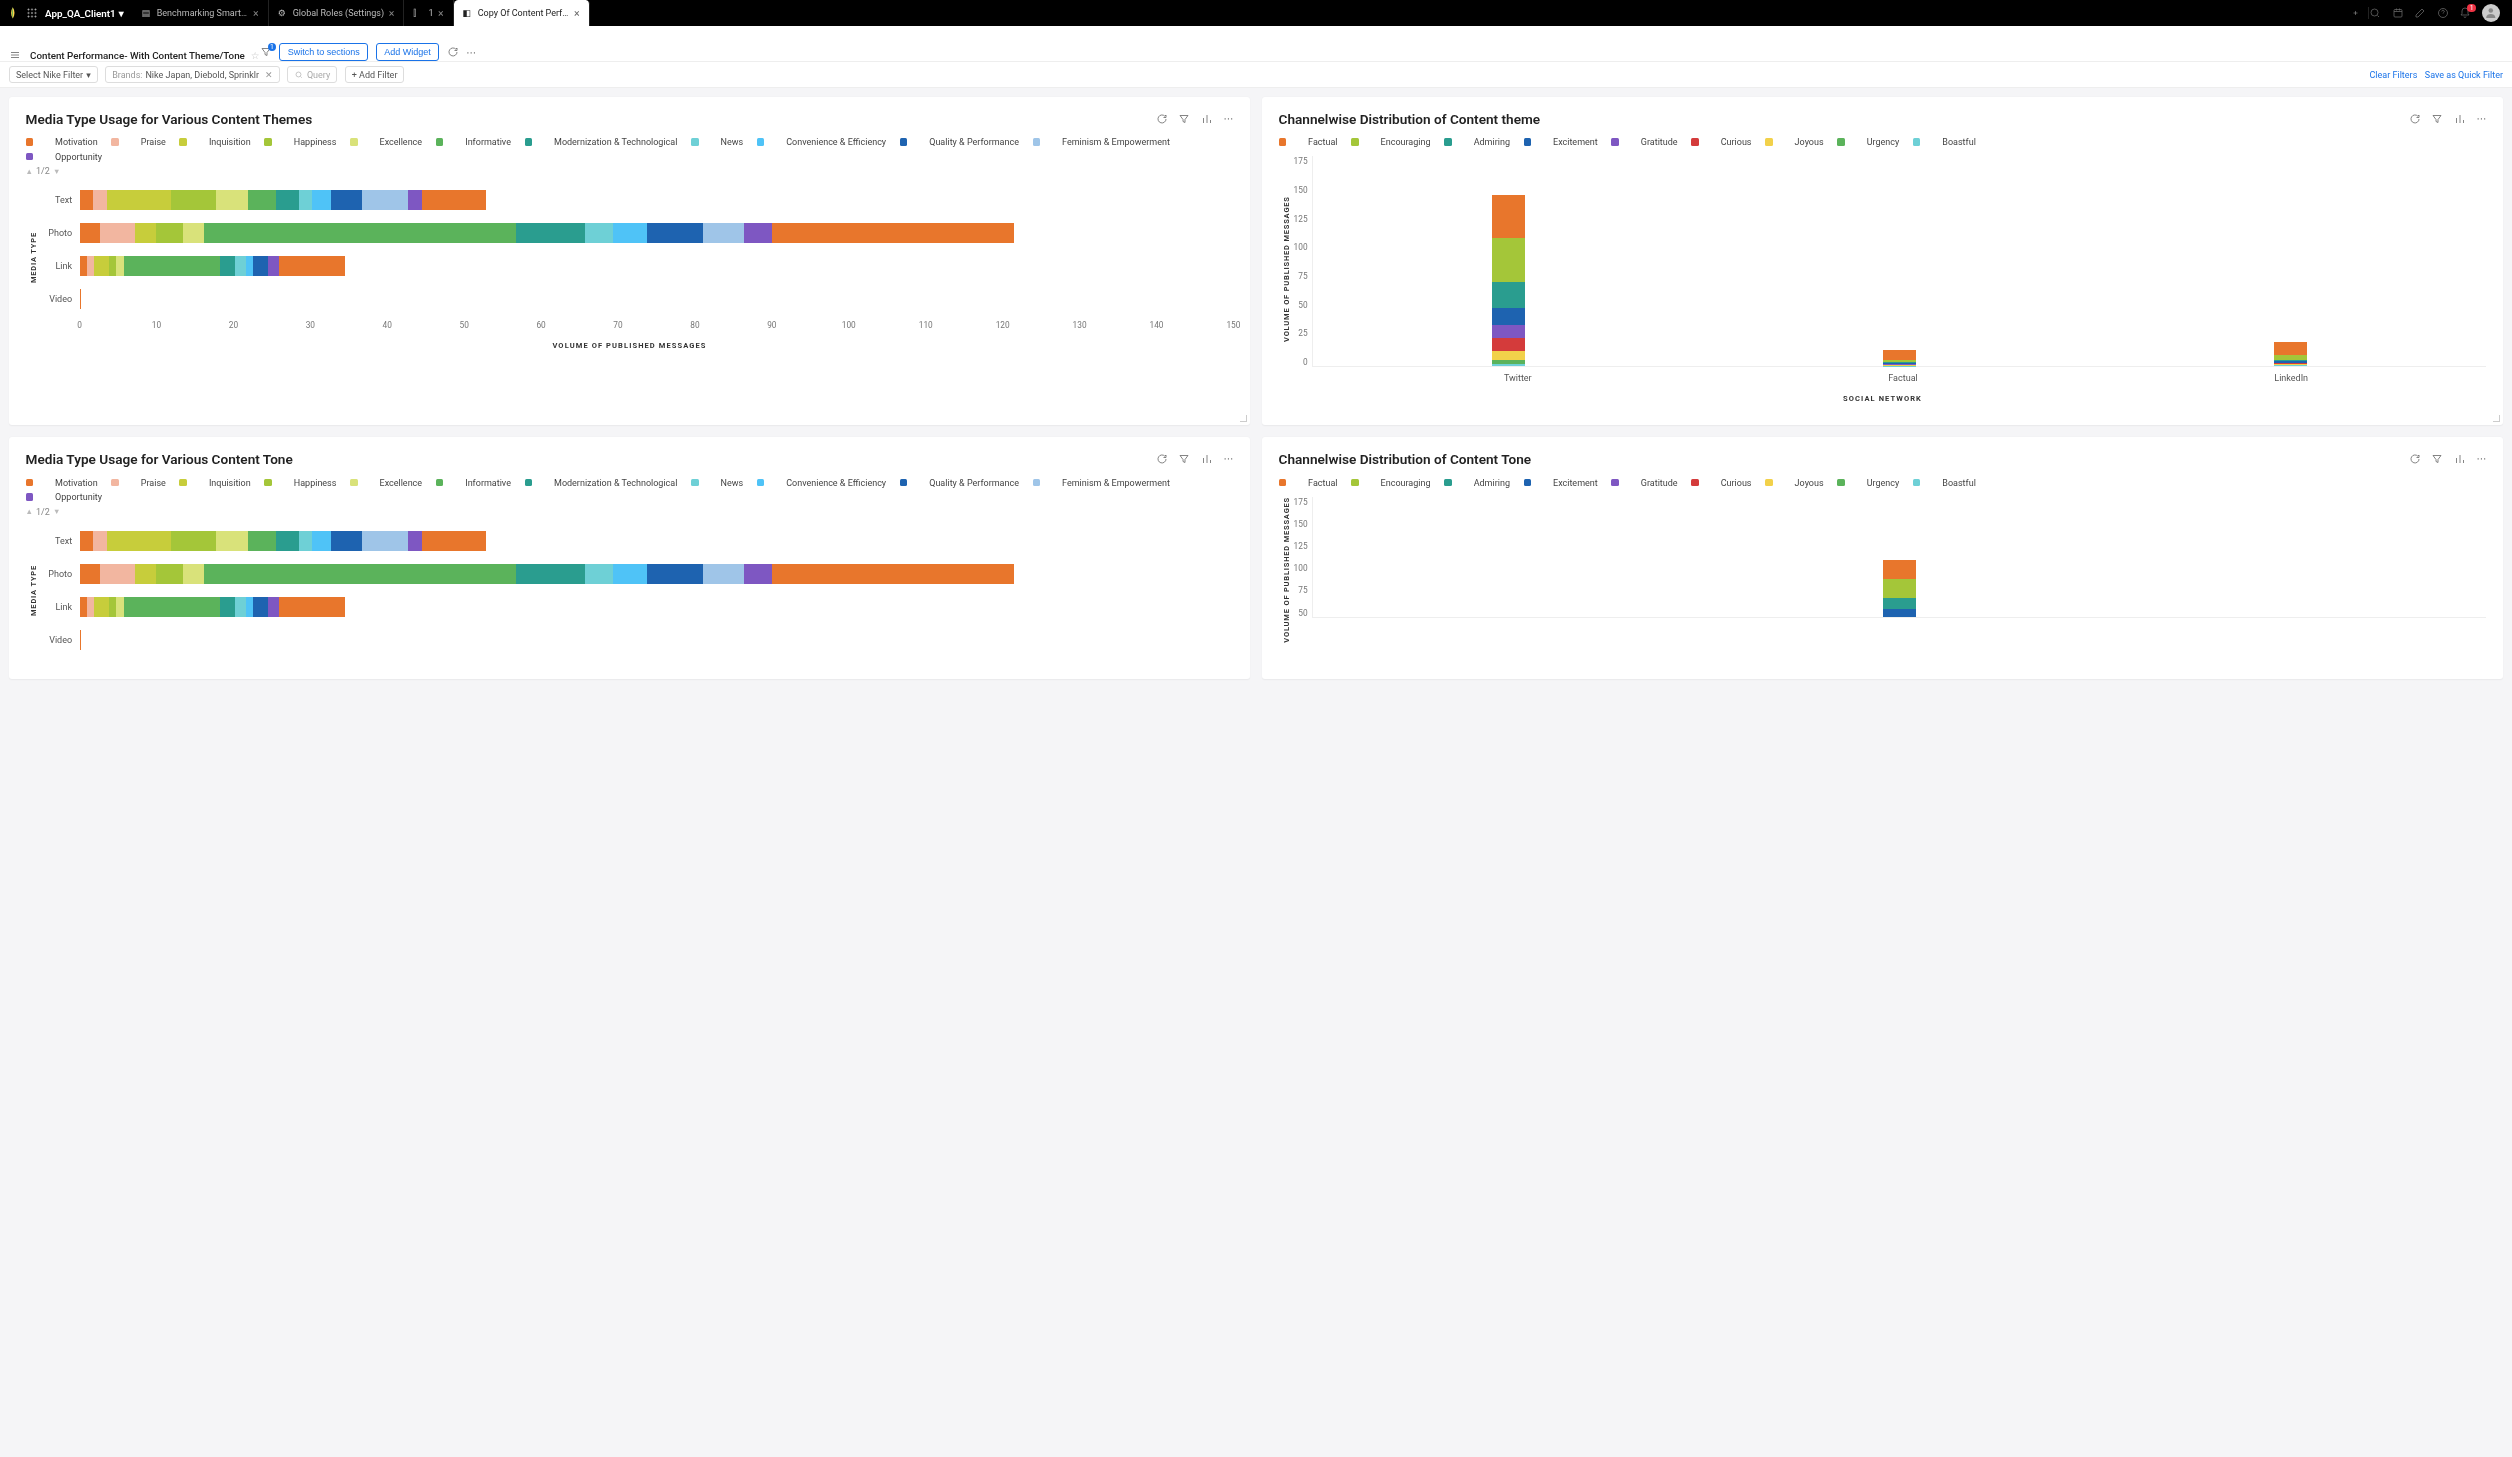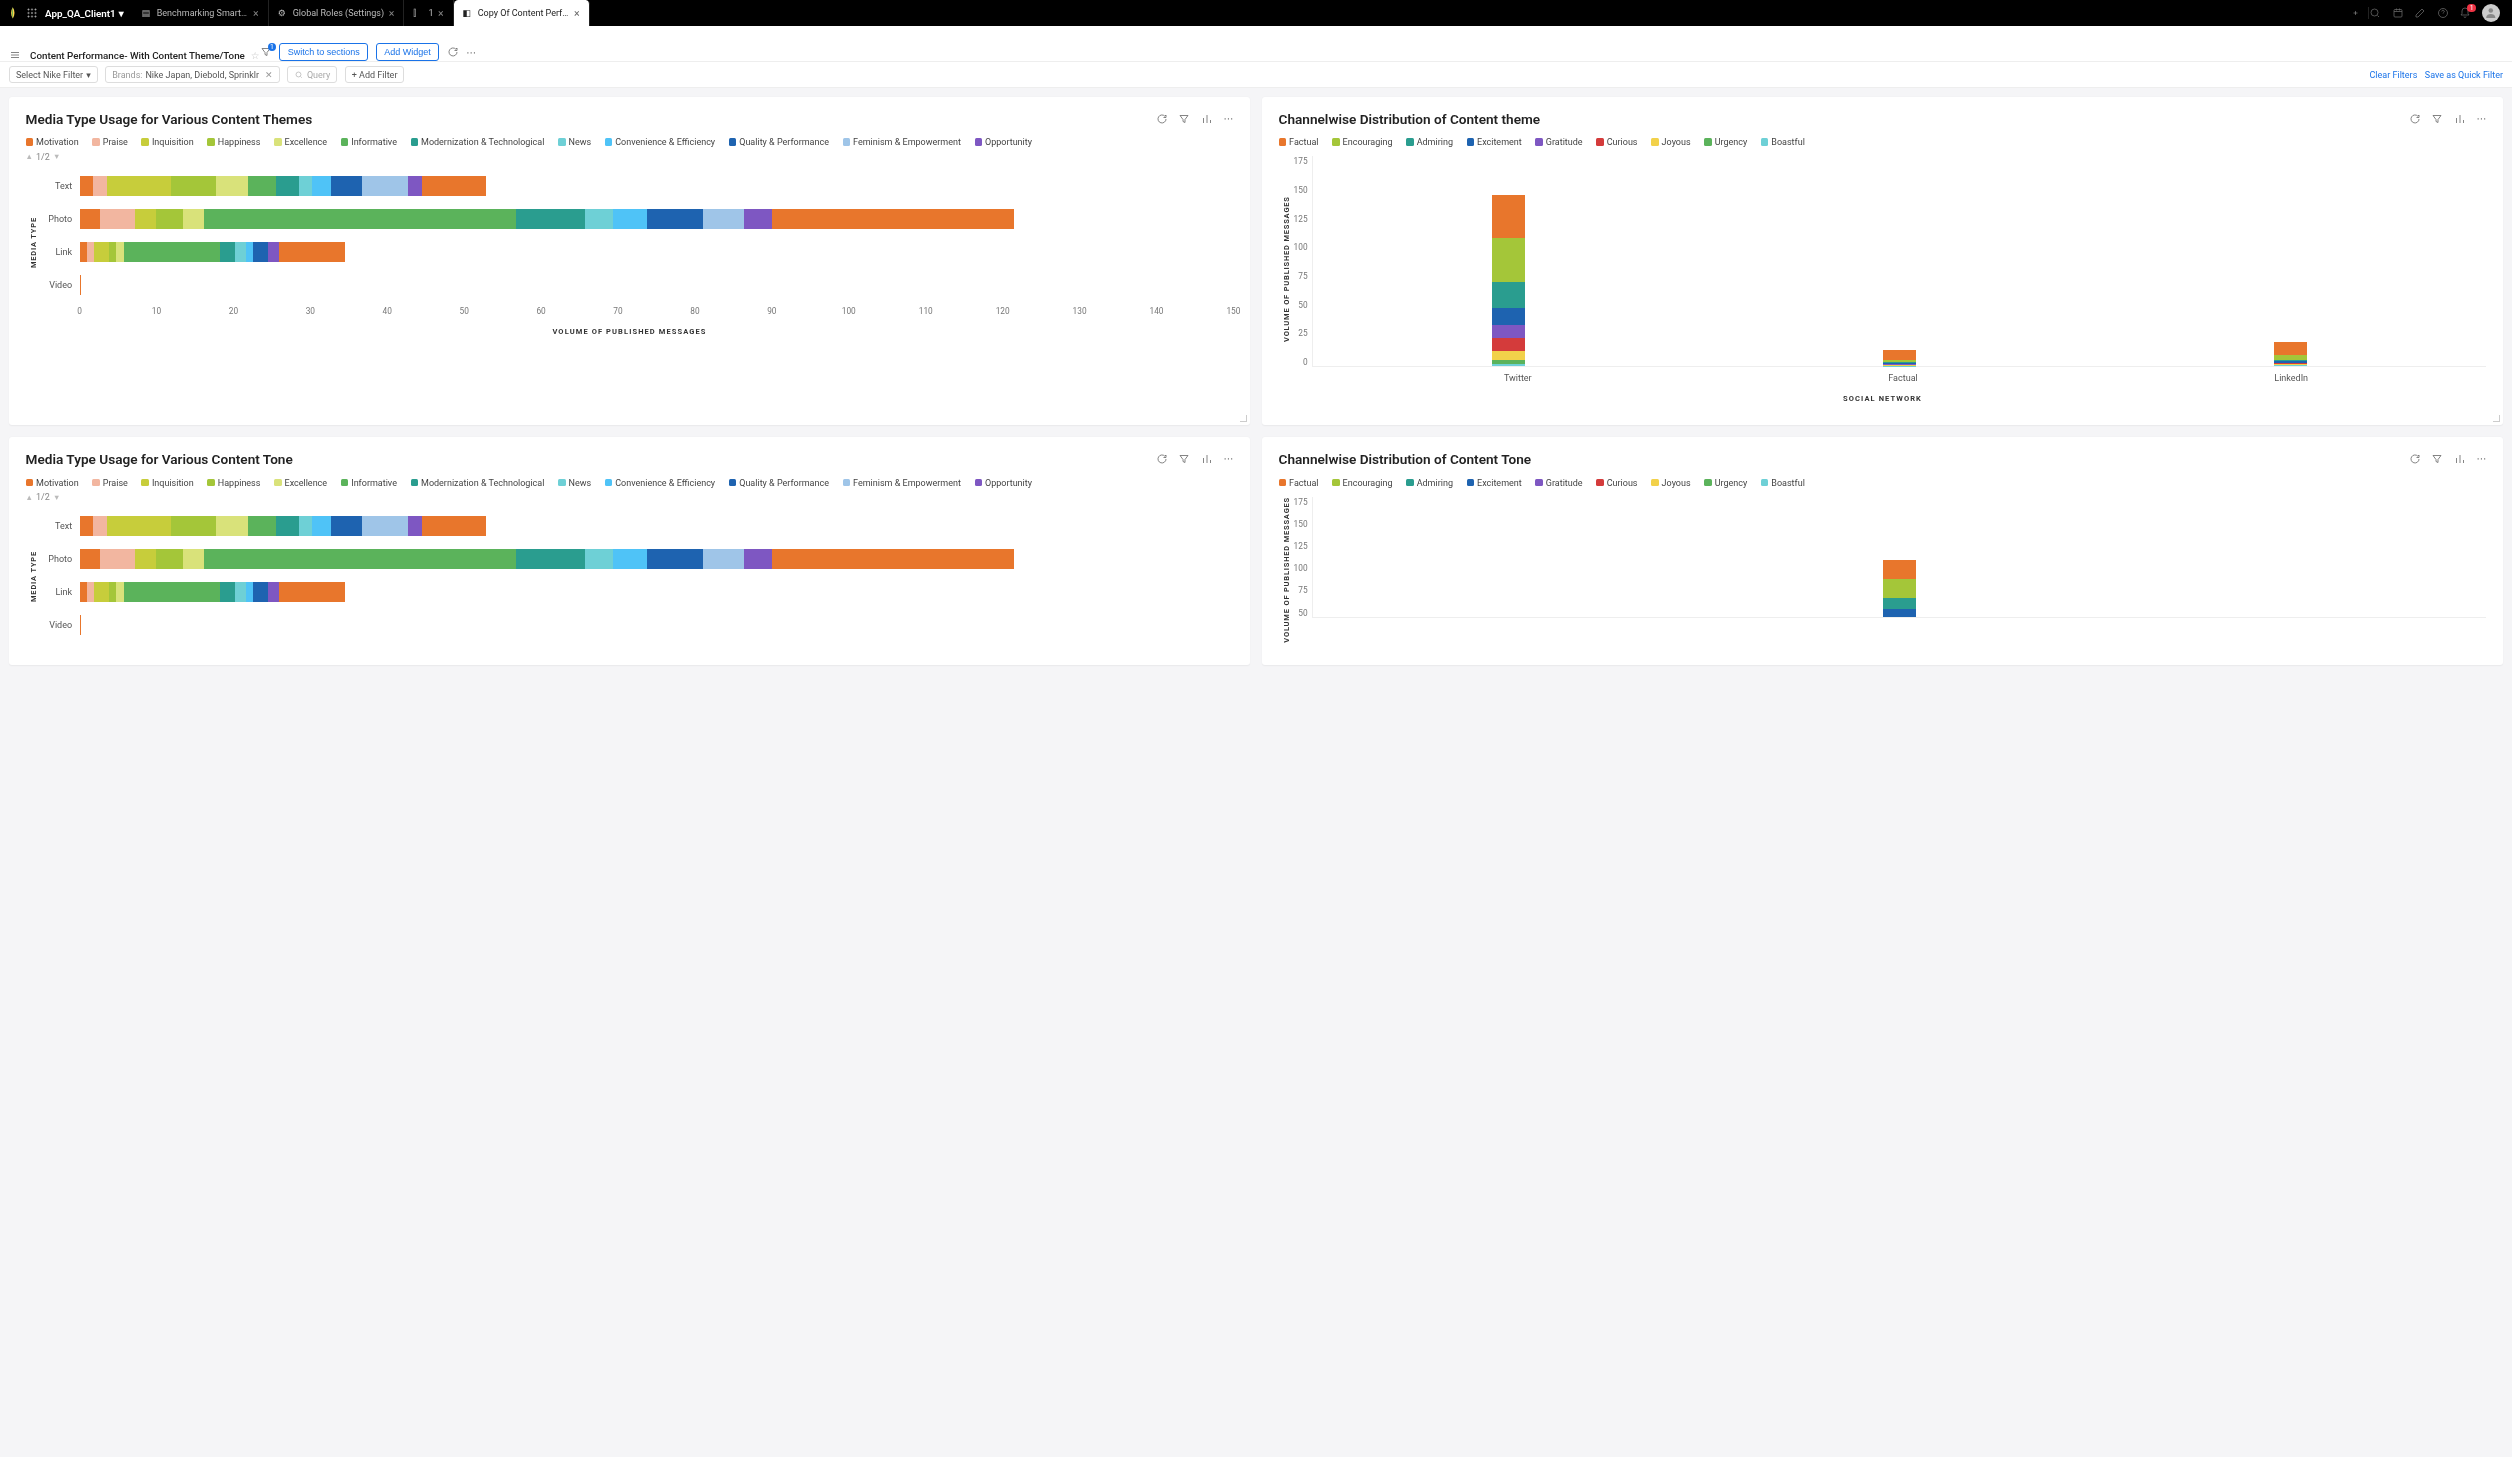--- a/index.html
+++ b/index.html
@@ -33,21 +33,21 @@
 .pill .label { color: #999; }
 .pill .close { color: #999; margin-left: 3px; }
 .filterbar .spacer { flex: 1; }
 .link { color: #1a73e8; font-size: 9px; }
 .dash { padding: 9px; display: grid; grid-template-columns: 1fr 1fr; gap: 12px; }
 .card { background: #fff; border-radius: 3px; padding: 13.6px 16.6px 22.6px; position: relative; box-shadow: 0 0.8px 1.5px rgba(0,0,0,0.05); }
 .card-header { display: flex; align-items: center; margin-bottom: 10.6px; }
 .card-title { font-size: 13.6px; font-weight: 600; flex: 1; }
 .card-actions { display: flex; gap: 10.6px; color: #888; }
 .legend { display: flex; flex-wrap: wrap; gap: 4.5px 13.6px; font-size: 9px; margin-bottom: 4.5px; }
-.legend-item { display: flex; align-items: center; gap: 3px; color: #444; text-align: right; }
+.legend-item { display: flex; align-items: center; gap: 22px; color: #444; text-align: right; }
 .legend-swatch { width: 7.5px; height: 7.5px; border-radius: 1.5px; }
 .pager { display:flex; align-items:center; gap:3px; font-size:9px; color:#888; margin:4.5px 0 7.5px;}
 .pager .arrow { font-size:7.5px; color:#bbb;}
 .chart-wrap { display: flex; }
 .y-axis-label { writing-mode: vertical-rl; transform: rotate(180deg); font-size: 7.5px; font-weight: 700; letter-spacing: 0.8px; text-align: center; color: #333; padding: 0 3px; }
 .hbar-area { flex: 1; }
 .hbar-row { display: flex; align-items: center; height: 33px; }
 .hbar-cat { width: 39px; text-align: right; padding-right: 7.5px; font-size: 9px; color: #555; }
 .hbar-track { flex: 1; position: relative; height: 26px; }
 .hbar-stack { position: absolute; top: 3px; bottom: 3px; display: flex; }

